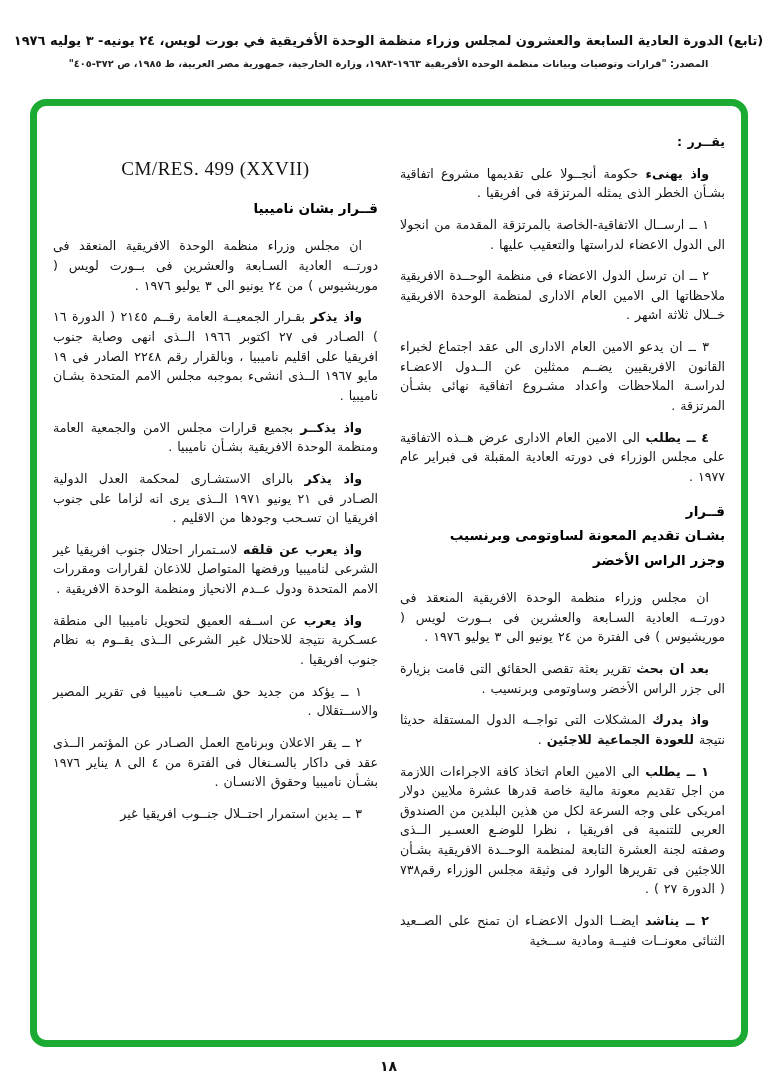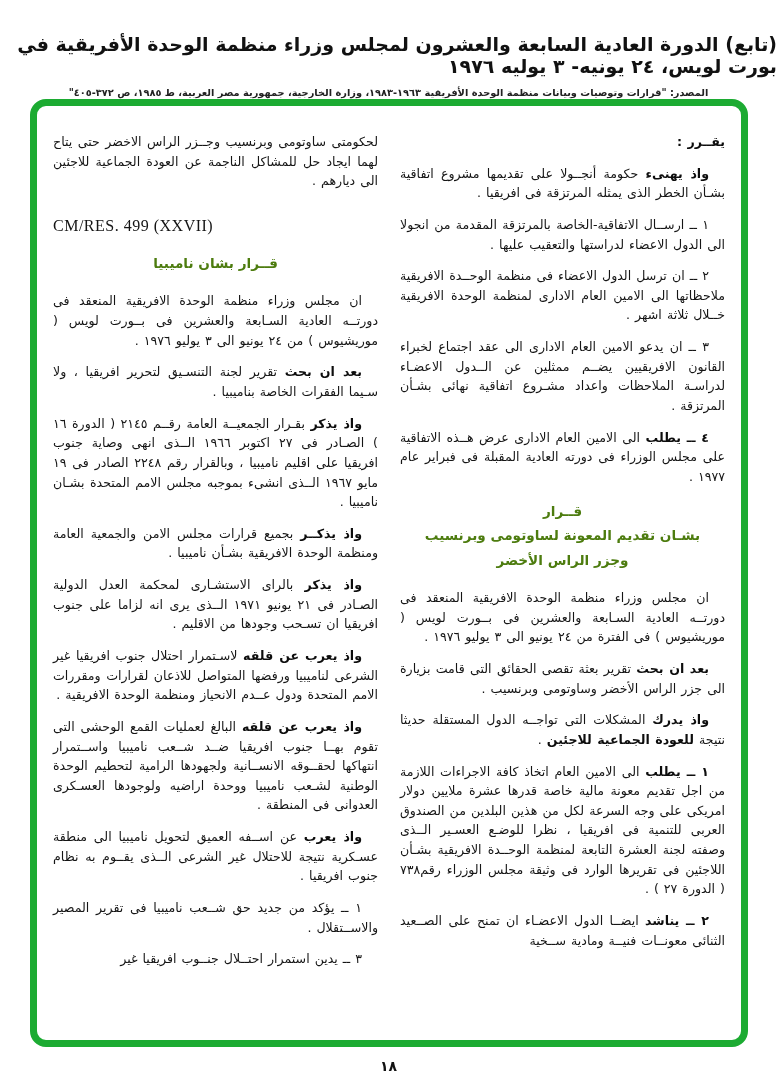--- a/index.html
+++ b/index.html
@@ -5,47 +5,47 @@
   * { margin:0; padding:0; box-sizing:border-box; }
   html,body { width:777px; height:1092px; }
   body {
     background:#ffffff;
     font-family:"DejaVu Sans", sans-serif;
     color:#1b1b1b;
     position:relative;
     overflow:hidden;
   }
   .header { position:absolute; top:33px; left:0; width:777px; text-align:center; direction:rtl; }
-  .header-line1 { font-weight:bold; font-size:19px; color:#111;text-align:right; }
+  .header-line1 { font-weight:bold; font-size:13px; color:#111; }
   .header-line2 { font-weight:bold; font-size:9.8px; margin-top:10px; color:#222; }
   .green-box {
     position:absolute; left:30px; top:99px; width:718px; height:948px;
     border:7px solid #1cab32; border-radius:16px; background:#fff;
   }
   .cols {
     display:flex; direction:rtl; gap:22px;
     padding:26px 16px 0 16px; height:100%; overflow:hidden;
   }
   .col { width:331px; direction:rtl; }
   .para {
     font-size:12.6px; line-height:1.56; text-align:justify;
     text-indent:16px; margin-bottom:12px; color:#151515;
     word-spacing:1px;
   }
   .para.flush { text-indent:0; }
   .para b { font-weight:bold; color:#0d0d0d; }
   .ref {
-    direction:ltr; text-align:left;
+    direction:ltr; text-align:center;
     font-family:"Liberation Serif", serif;
-    font-size:16px; letter-spacing:0.5px; color:#141414;
+    font-size:19px; letter-spacing:0.5px; color:#141414;
     margin:26px 0 16px 0;
   }
   .heading {
-    text-align:center; font-weight:bold; font-size:13.6px;
-    line-height:1.8; margin:0 0 16px 0; color:#4d7c0f;
+    text-align:right; font-weight:bold; font-size:13.6px;
+    line-height:1.8; margin:0 0 16px 0; color:#000000;
   }
   .pageno {
     position:absolute; top:1058px; left:0; width:777px;
     text-align:center; font-size:14px; font-weight:bold; color:#111;
   }
 </style>
 </head>
 <body>
 
 <div class="page">
@@ -69,34 +69,32 @@
             <div>بشـان تقديم المعونة لساوتومى وبرنسيب</div>
             <div>وجزر الراس الأخضر</div>
           </div>
           <p class="para">ان مجلس وزراء منظمة الوحدة الافريقية المنعقد فى دورتــه العادية السـابعة والعشرين فى بــورت لويس ( موريشيوس ) فى الفترة من ٢٤ يونيو الى ٣ يوليو ١٩٧٦ .</p>
           <p class="para"><b>بعد ان بحث</b> تقرير بعثة تقصى الحقائق التى قامت بزيارة الى جزر الراس الأخضر وساوتومى وبرنسيب .</p>
           <p class="para"><b>واذ يدرك</b> المشكلات التى تواجــه الدول المستقلة حديثا نتيجة <b>للعودة الجماعية للاجئين</b> .</p>
           <p class="para"><b>١ ــ يطلب</b> الى الامين العام اتخاذ كافة الاجراءات اللازمة من اجل تقديم معونة مالية خاصة قدرها عشرة ملايين دولار امريكى على وجه السرعة لكل من هذين البلدين من الصندوق العربى للتنمية فى افريقيا ، نظرا للوضـع العسـير الــذى وصفته لجنة العشرة التابعة لمنظمة الوحــدة الافريقية بشـأن اللاجئين فى تقريرها الوارد فى وثيقة مجلس الوزراء رقم٧٣٨ ( الدورة ٢٧ ) .</p>
           <p class="para"><b>٢ ــ يناشد</b> ايضــا الدول الاعضـاء ان تمنح على الصــعيد الثنائى معونــات فنيــة ومادية ســخية</p>
         </div>
       <div class="col">
-          <p class="para flush">لحكومتى ساوتومى وبرنسيب وجــزر الراس الاخضر حتى يتاح لهما ايجاد حل للمشاكل الناجمة عن العودة الجماعية للاجئين الى ديارهم .</p>
           <div class="ref">CM/RES. 499 (XXVII)</div>
           <div class="heading">
             <div>قــرار بشان ناميبيا</div>
           </div>
           <p class="para">ان مجلس وزراء منظمة الوحدة الافريقية المنعقد فى دورتــه العادية السـابعة والعشرين فى بــورت لويس ( موريشيوس ) من ٢٤ يونيو الى ٣ يوليو ١٩٧٦ .</p>
-          <p class="para"><b>بعد ان بحث</b> تقرير لجنة التنسـيق لتحرير افريقيا ، ولا سـيما الفقرات الخاصة بناميبيا .</p>
           <p class="para"><b>واذ يذكر</b> بقـرار الجمعيــة العامة رقــم ٢١٤٥ ( الدورة ١٦ ) الصـادر فى ٢٧ اكتوبر ١٩٦٦ الــذى انهى وصاية جنوب افريقيا على اقليم ناميبيا ، وبالقرار رقم ٢٢٤٨ الصادر فى ١٩ مايو ١٩٦٧ الــذى انشىء بموجبه مجلس الامم المتحدة بشـان ناميبيا .</p>
           <p class="para"><b>واذ يذكــر</b> بجميع قرارات مجلس الامن والجمعية العامة ومنظمة الوحدة الافريقية بشـأن ناميبيا .</p>
           <p class="para"><b>واذ يذكر</b> بالراى الاستشـارى لمحكمة العدل الدولية الصـادر فى ٢١ يونيو ١٩٧١ الــذى يرى انه لزاما على جنوب افريقيا ان تسـحب وجودها من الاقليم .</p>
           <p class="para"><b>واذ يعرب عن قلقه</b> لاسـتمرار احتلال جنوب افريقيا غير الشرعى لناميبيا ورفضها المتواصل للاذعان لقرارات ومقررات الامم المتحدة ودول عــدم الانحياز ومنظمة الوحدة الافريقية .</p>
-          <p class="para"><b>واذ يعرب عن قلقه</b> البالغ لعمليات القمع الوحشى التى تقوم بهــا جنوب افريقيا ضــد شــعب ناميبيا واســتمرار انتهاكها لحقــوقه الانســانية ولجهودها الرامية لتحطيم الوحدة الوطنية لشـعب ناميبيا ووحدة اراضيه ولوجودها العسـكرى العدوانى فى المنطقة .</p>
           <p class="para"><b>واذ يعرب</b> عن اســفه العميق لتحويل ناميبيا الى منطقة عسـكرية نتيجة للاحتلال غير الشرعى الــذى يقــوم به نظام جنوب افريقيا .</p>
           <p class="para">١ ــ يؤكد من جديد حق شــعب ناميبيا فى تقرير المصير والاســتقلال .</p>
+          <p class="para">٢ ــ يقر الاعلان وبرنامج العمل الصـادر عن المؤتمر الــذى عقد فى داكار بالسـنغال فى الفترة من ٤ الى ٨ يناير ١٩٧٦ بشـأن ناميبيا وحقوق الانسـان .</p>
           <p class="para">٣ ــ يدين استمرار احتــلال جنــوب افريقيا غير</p>
         </div>
     </div>
   </div>
 
   <div class="pageno">١٨</div>
 
 </div>
 
 </body></html>

